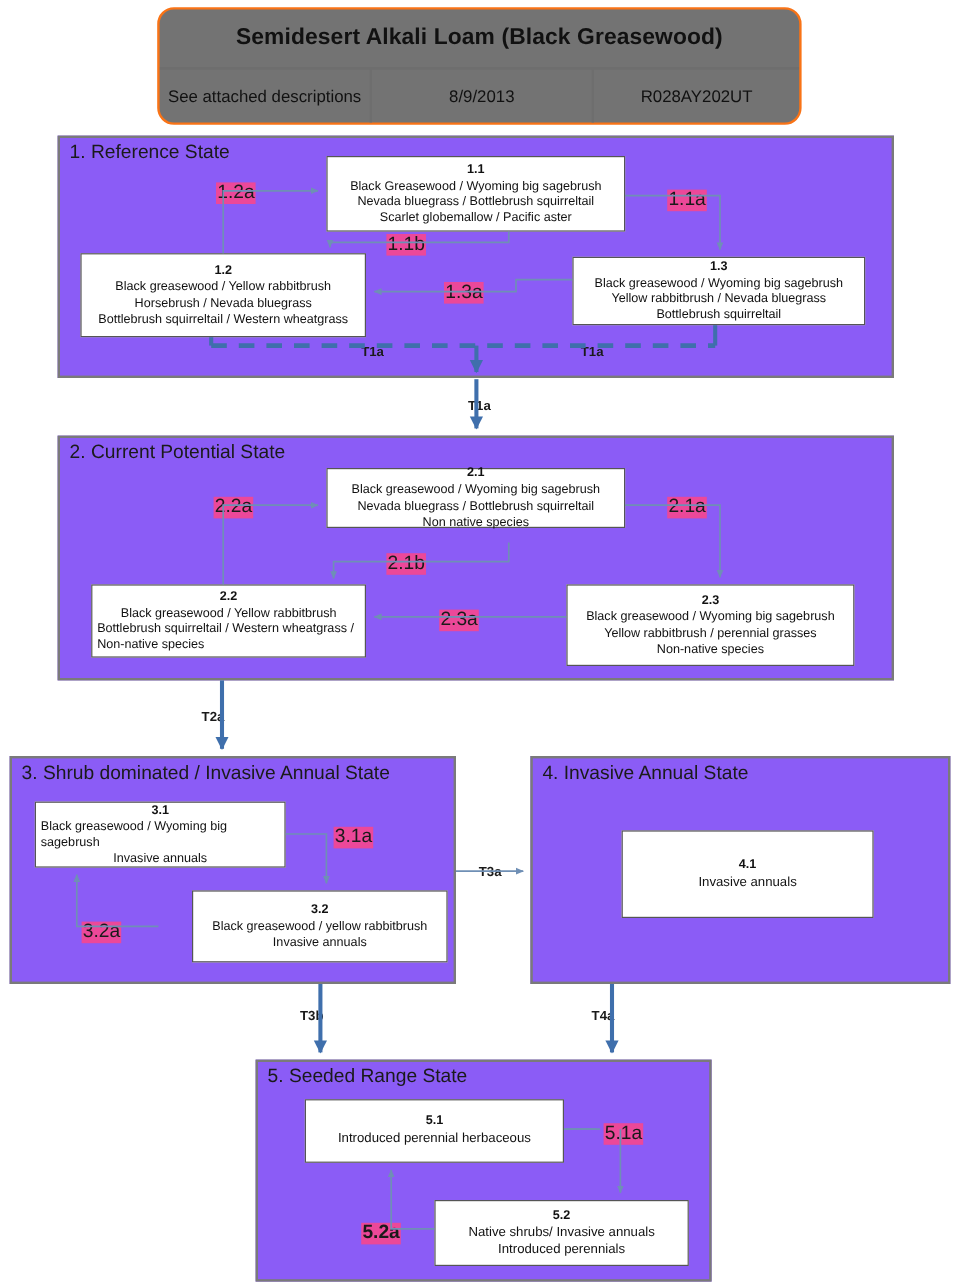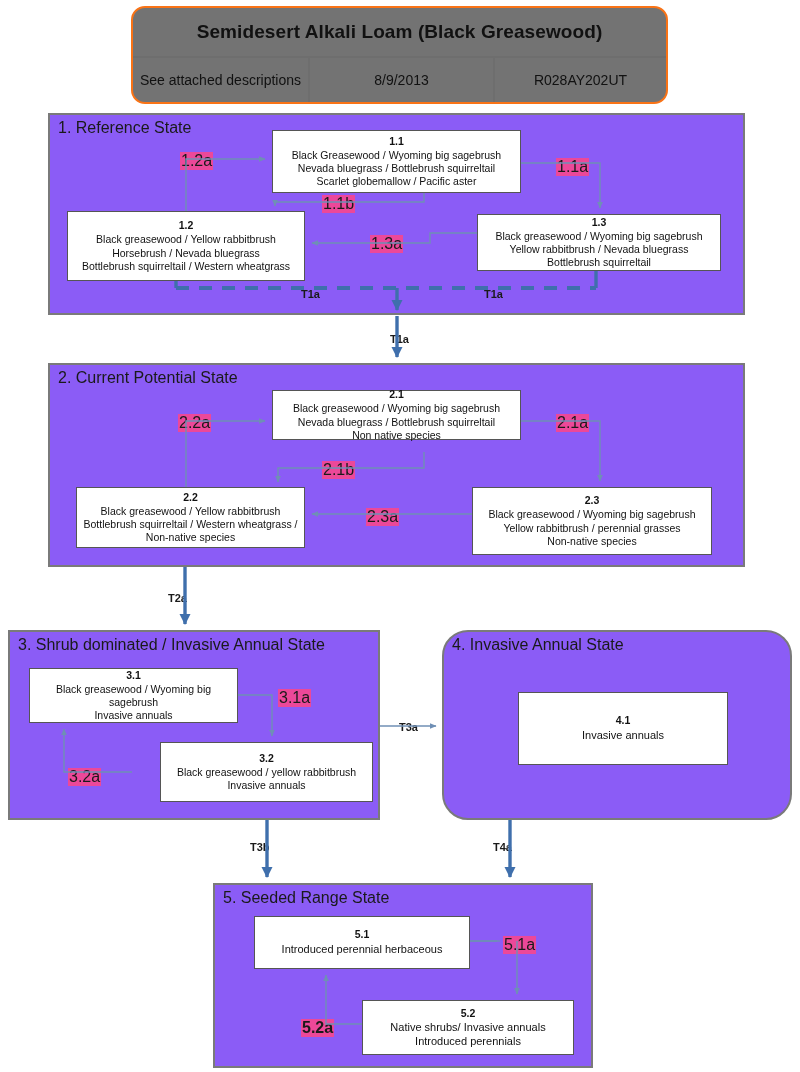--- a/index.html
+++ b/index.html
@@ -81,21 +81,21 @@
   
   .phase {
     position: absolute;
     border: 1.5px solid #555555;
     background: #ffffff;
     box-sizing: border-box;
     display: flex;
     flex-direction: column;
     align-items: center;
     justify-content: center;
-    text-align: center;
+    text-align: left;
     padding: 2px 4px;
     font-size: 10.5px;
     line-height: 1.26;
     color: #111;
   }
   .phase .pid {
     font-weight: bold;
     font-size: 10.5px;
     margin-bottom: 1px;
   }
@@ -224,21 +224,21 @@
     <div class="pid">3.2</div>
     <div class="pline">Black greasewood / yellow rabbitbrush</div>
     <div class="pline">Invasive annuals</div>
   </div>
 
   <div class="clabel" style="left:278px; top:689px;">3.1a</div>
   <div class="clabel" style="left:68px; top:768px;">3.2a</div>
 
   <div class="tlabel" style="left:399px; top:721px;">T3a</div>
 
-  <div class="state-box" style="left:442px; top:630px; width:350px; height:190px;border-radius:26px;">
+  <div class="state-box" style="left:442px; top:630px; width:350px; height:190px;">
     <div class="state-title">4. Invasive Annual State</div>
   </div>
 
   <div class="phase big" style="left:518px; top:692px; width:210px; height:73px;">
     <div class="pid">4.1</div>
     <div class="pline">Invasive annuals</div>
   </div>
 
   <div class="tlabel" style="left:250px; top:841px;">T3b</div>
   <div class="tlabel" style="left:493px; top:841px;">T4a</div>

